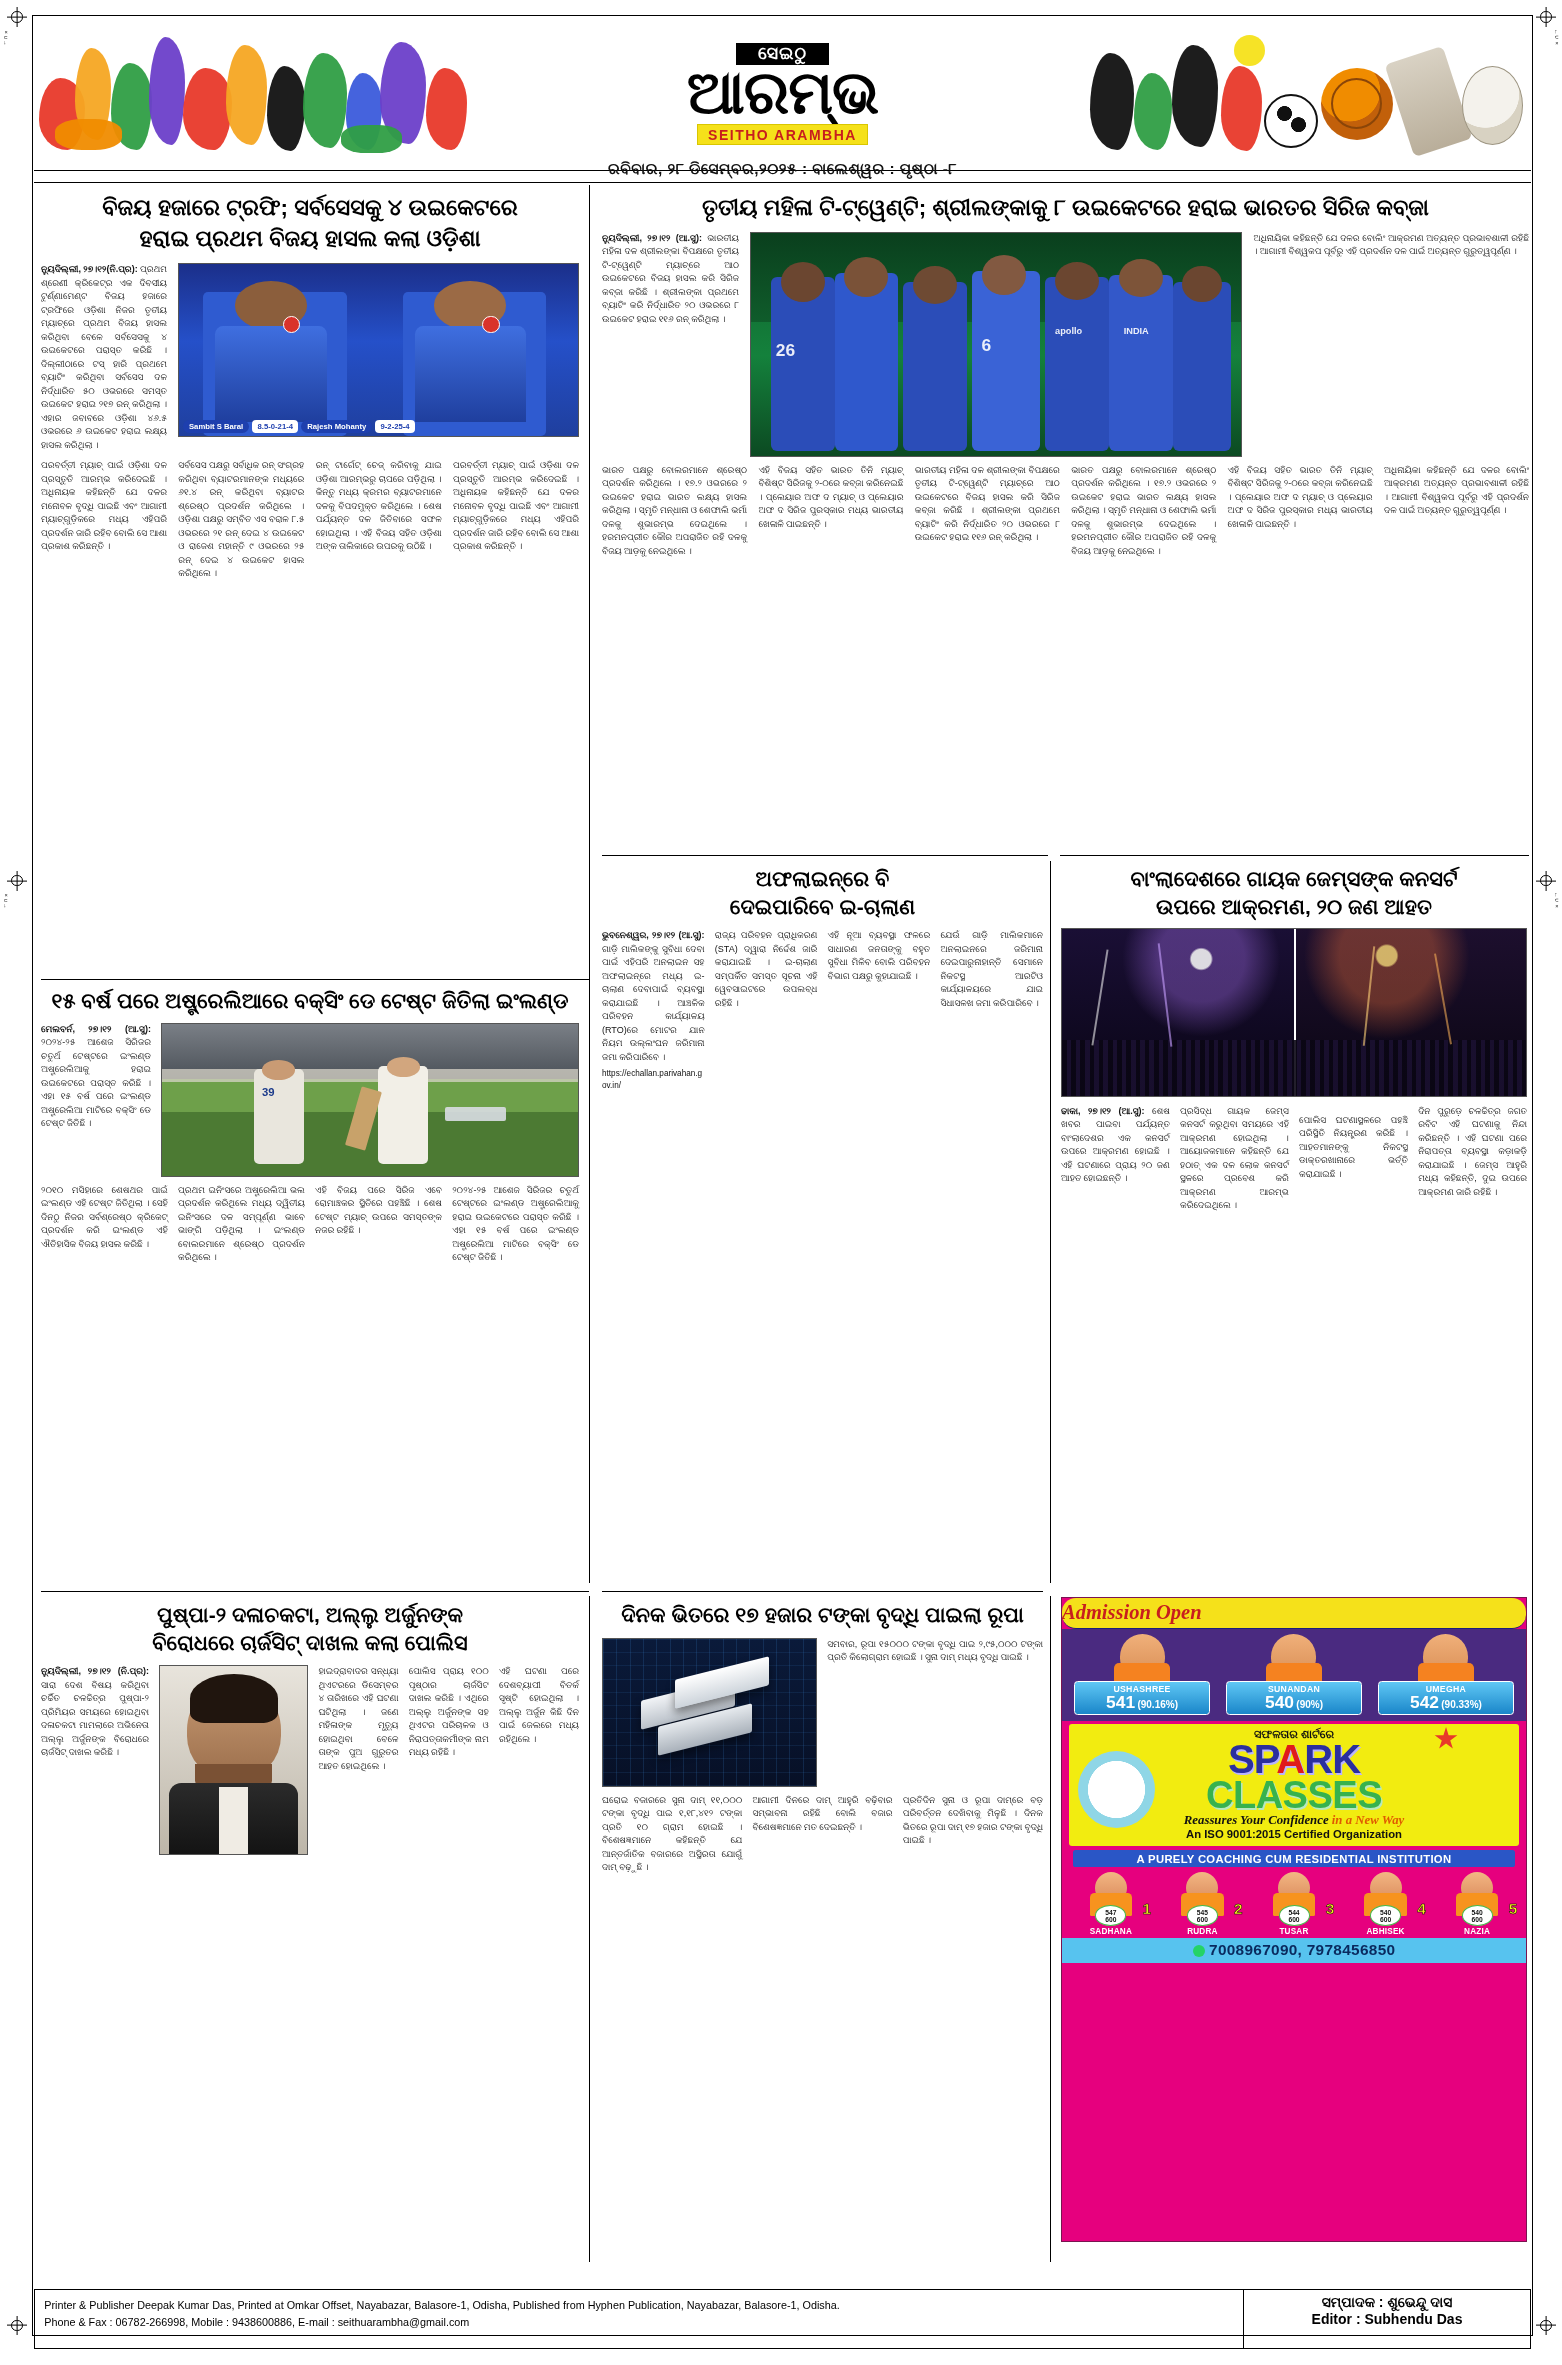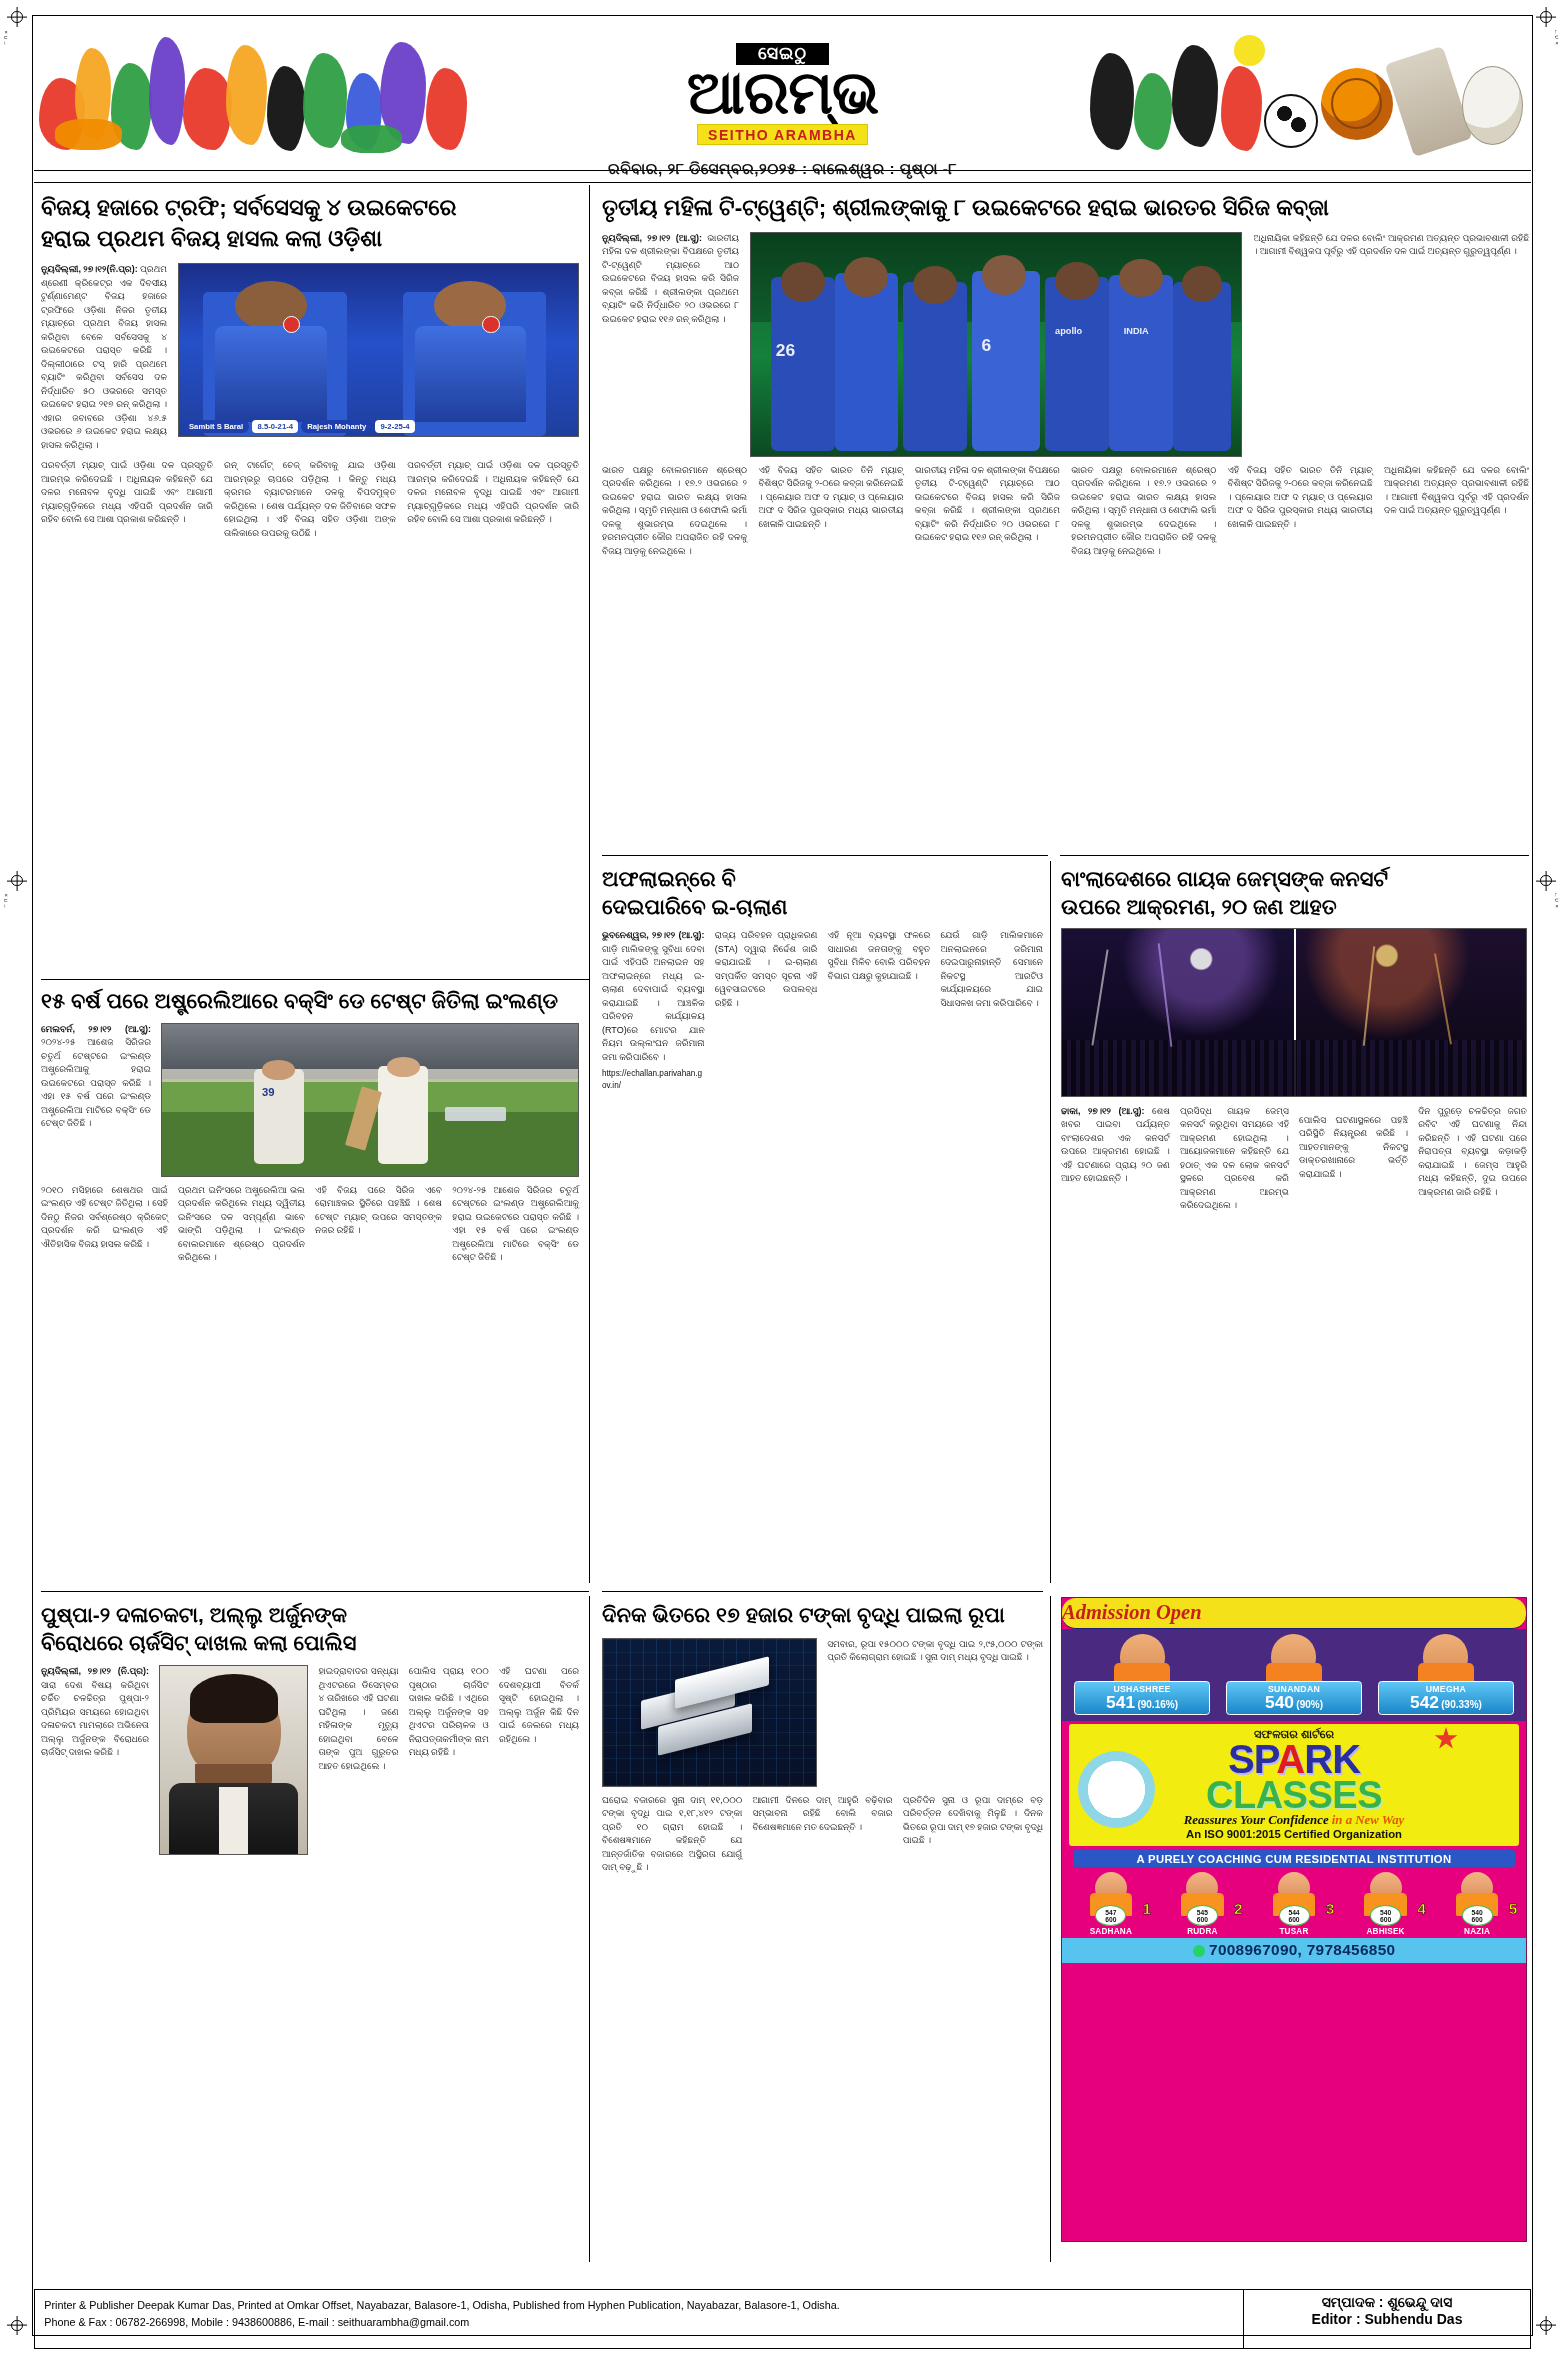--- a/index.html
+++ b/index.html
@@ -64,21 +64,21 @@
   .mastline {
     position:absolute; left:34px; top:160px; width:1497px; text-align:center;
     font-size:15.4px; font-weight:700; color:#111; letter-spacing:0.5px;
   }
 
   
   .col-rule { position:absolute; width:0.8px; background:#000; }
   .hrule { position:absolute; height:0.8px; background:#000; }
 
   .hl {
-    font-weight:800; color:#000; line-height:1.22;
+    font-weight:800; color:#000; text-align:center; line-height:1.22;
   }
   .hl-lg { font-size:22.5px; }
   .hl-md { font-size:21px; }
 
   .body-col {
     font-size:9px; line-height:1.5; text-align:justify; color:#111;
     hyphens:auto; word-spacing:-0.3px;
   }
   .dateline { font-weight:700; }
 
@@ -275,20 +275,21 @@
             <span class="cap-fig">8.5-0-21-4</span>
             <span class="cap-name">Rajesh Mohanty</span>
             <span class="cap-fig">9-2-25-4</span>
           </div>
         </div>
       </div>
     </div>
 
     <div style="display:flex; gap:11.3px; margin-top:7.2px;">
       <div style="flex:1 1 0;" class="body-col">ପରବର୍ତ୍ତୀ ମ୍ୟାଚ୍ ପାଇଁ ଓଡ଼ିଶା ଦଳ ପ୍ରସ୍ତୁତି ଆରମ୍ଭ କରିଦେଇଛି । ଅଧିନାୟକ କହିଛନ୍ତି ଯେ ଦଳର ମନୋବଳ ବୃଦ୍ଧି ପାଇଛି ଏବଂ ଆଗାମୀ ମ୍ୟାଚ୍‌ଗୁଡ଼ିକରେ ମଧ୍ୟ ଏହିପରି ପ୍ରଦର୍ଶନ ଜାରି ରହିବ ବୋଲି ସେ ଆଶା ପ୍ରକାଶ କରିଛନ୍ତି ।</div>
+      <div style="flex:1 1 0;" class="body-col">ସର୍ବସେସ ପକ୍ଷରୁ ସର୍ବାଧିକ ରନ୍ ସଂଗ୍ରହ କରିଥିବା ବ୍ୟାଟରମାନଙ୍କ ମଧ୍ୟରେ ୬୧.୪ ରନ୍ କରିଥିବା ବ୍ୟାଟର ଶ୍ରେଷ୍ଠ ପ୍ରଦର୍ଶନ କରିଥିଲେ । ଓଡ଼ିଶା ପକ୍ଷରୁ ସମ୍ବିତ ଏସ ବରାଳ ୮.୫ ଓଭରରେ ୨୧ ରନ୍ ଦେଇ ୪ ଉଇକେଟ ଓ ରାଜେଶ ମହାନ୍ତି ୯ ଓଭରରେ ୨୫ ରନ୍ ଦେଇ ୪ ଉଇକେଟ ହାସଲ କରିଥିଲେ ।</div>
       <div style="flex:1 1 0;" class="body-col">ରନ୍ ଟାର୍ଗେଟ୍ ଚେଜ୍ କରିବାକୁ ଯାଇ ଓଡ଼ିଶା ଆରମ୍ଭରୁ ଚାପରେ ପଡ଼ିଥିଲା । କିନ୍ତୁ ମଧ୍ୟ କ୍ରମର ବ୍ୟାଟରମାନେ ଦଳକୁ ବିପଦମୁକ୍ତ କରିଥିଲେ । ଶେଷ ପର୍ଯ୍ୟନ୍ତ ଦଳ ଜିତିବାରେ ସଫଳ ହୋଇଥିଲା । ଏହି ବିଜୟ ସହିତ ଓଡ଼ିଶା ଅଙ୍କ ତାଲିକାରେ ଉପରକୁ ଉଠିଛି ।</div>
       <div style="flex:1 1 0;" class="body-col">ପରବର୍ତ୍ତୀ ମ୍ୟାଚ୍ ପାଇଁ ଓଡ଼ିଶା ଦଳ ପ୍ରସ୍ତୁତି ଆରମ୍ଭ କରିଦେଇଛି । ଅଧିନାୟକ କହିଛନ୍ତି ଯେ ଦଳର ମନୋବଳ ବୃଦ୍ଧି ପାଇଛି ଏବଂ ଆଗାମୀ ମ୍ୟାଚ୍‌ଗୁଡ଼ିକରେ ମଧ୍ୟ ଏହିପରି ପ୍ରଦର୍ଶନ ଜାରି ରହିବ ବୋଲି ସେ ଆଶା ପ୍ରକାଶ କରିଛନ୍ତି ।</div>
     </div>
   </div>
 
   <div style="position:absolute; left:602px; top:194px; width:927px;">
     <div class="hl hl-lg">ତୃତୀୟ ମହିଳା ଟି-ଟ୍ୱେଣ୍ଟି; ଶ୍ରୀଲଙ୍କାକୁ ୮ ଉଇକେଟରେ ହରାଇ ଭାରତର ସିରିଜ କବ୍‌ଜା</div>
 
     <div style="display:flex; gap:11.3px; margin-top:10.2px;">
       <div style="flex:0 0 137px;" class="body-col">

